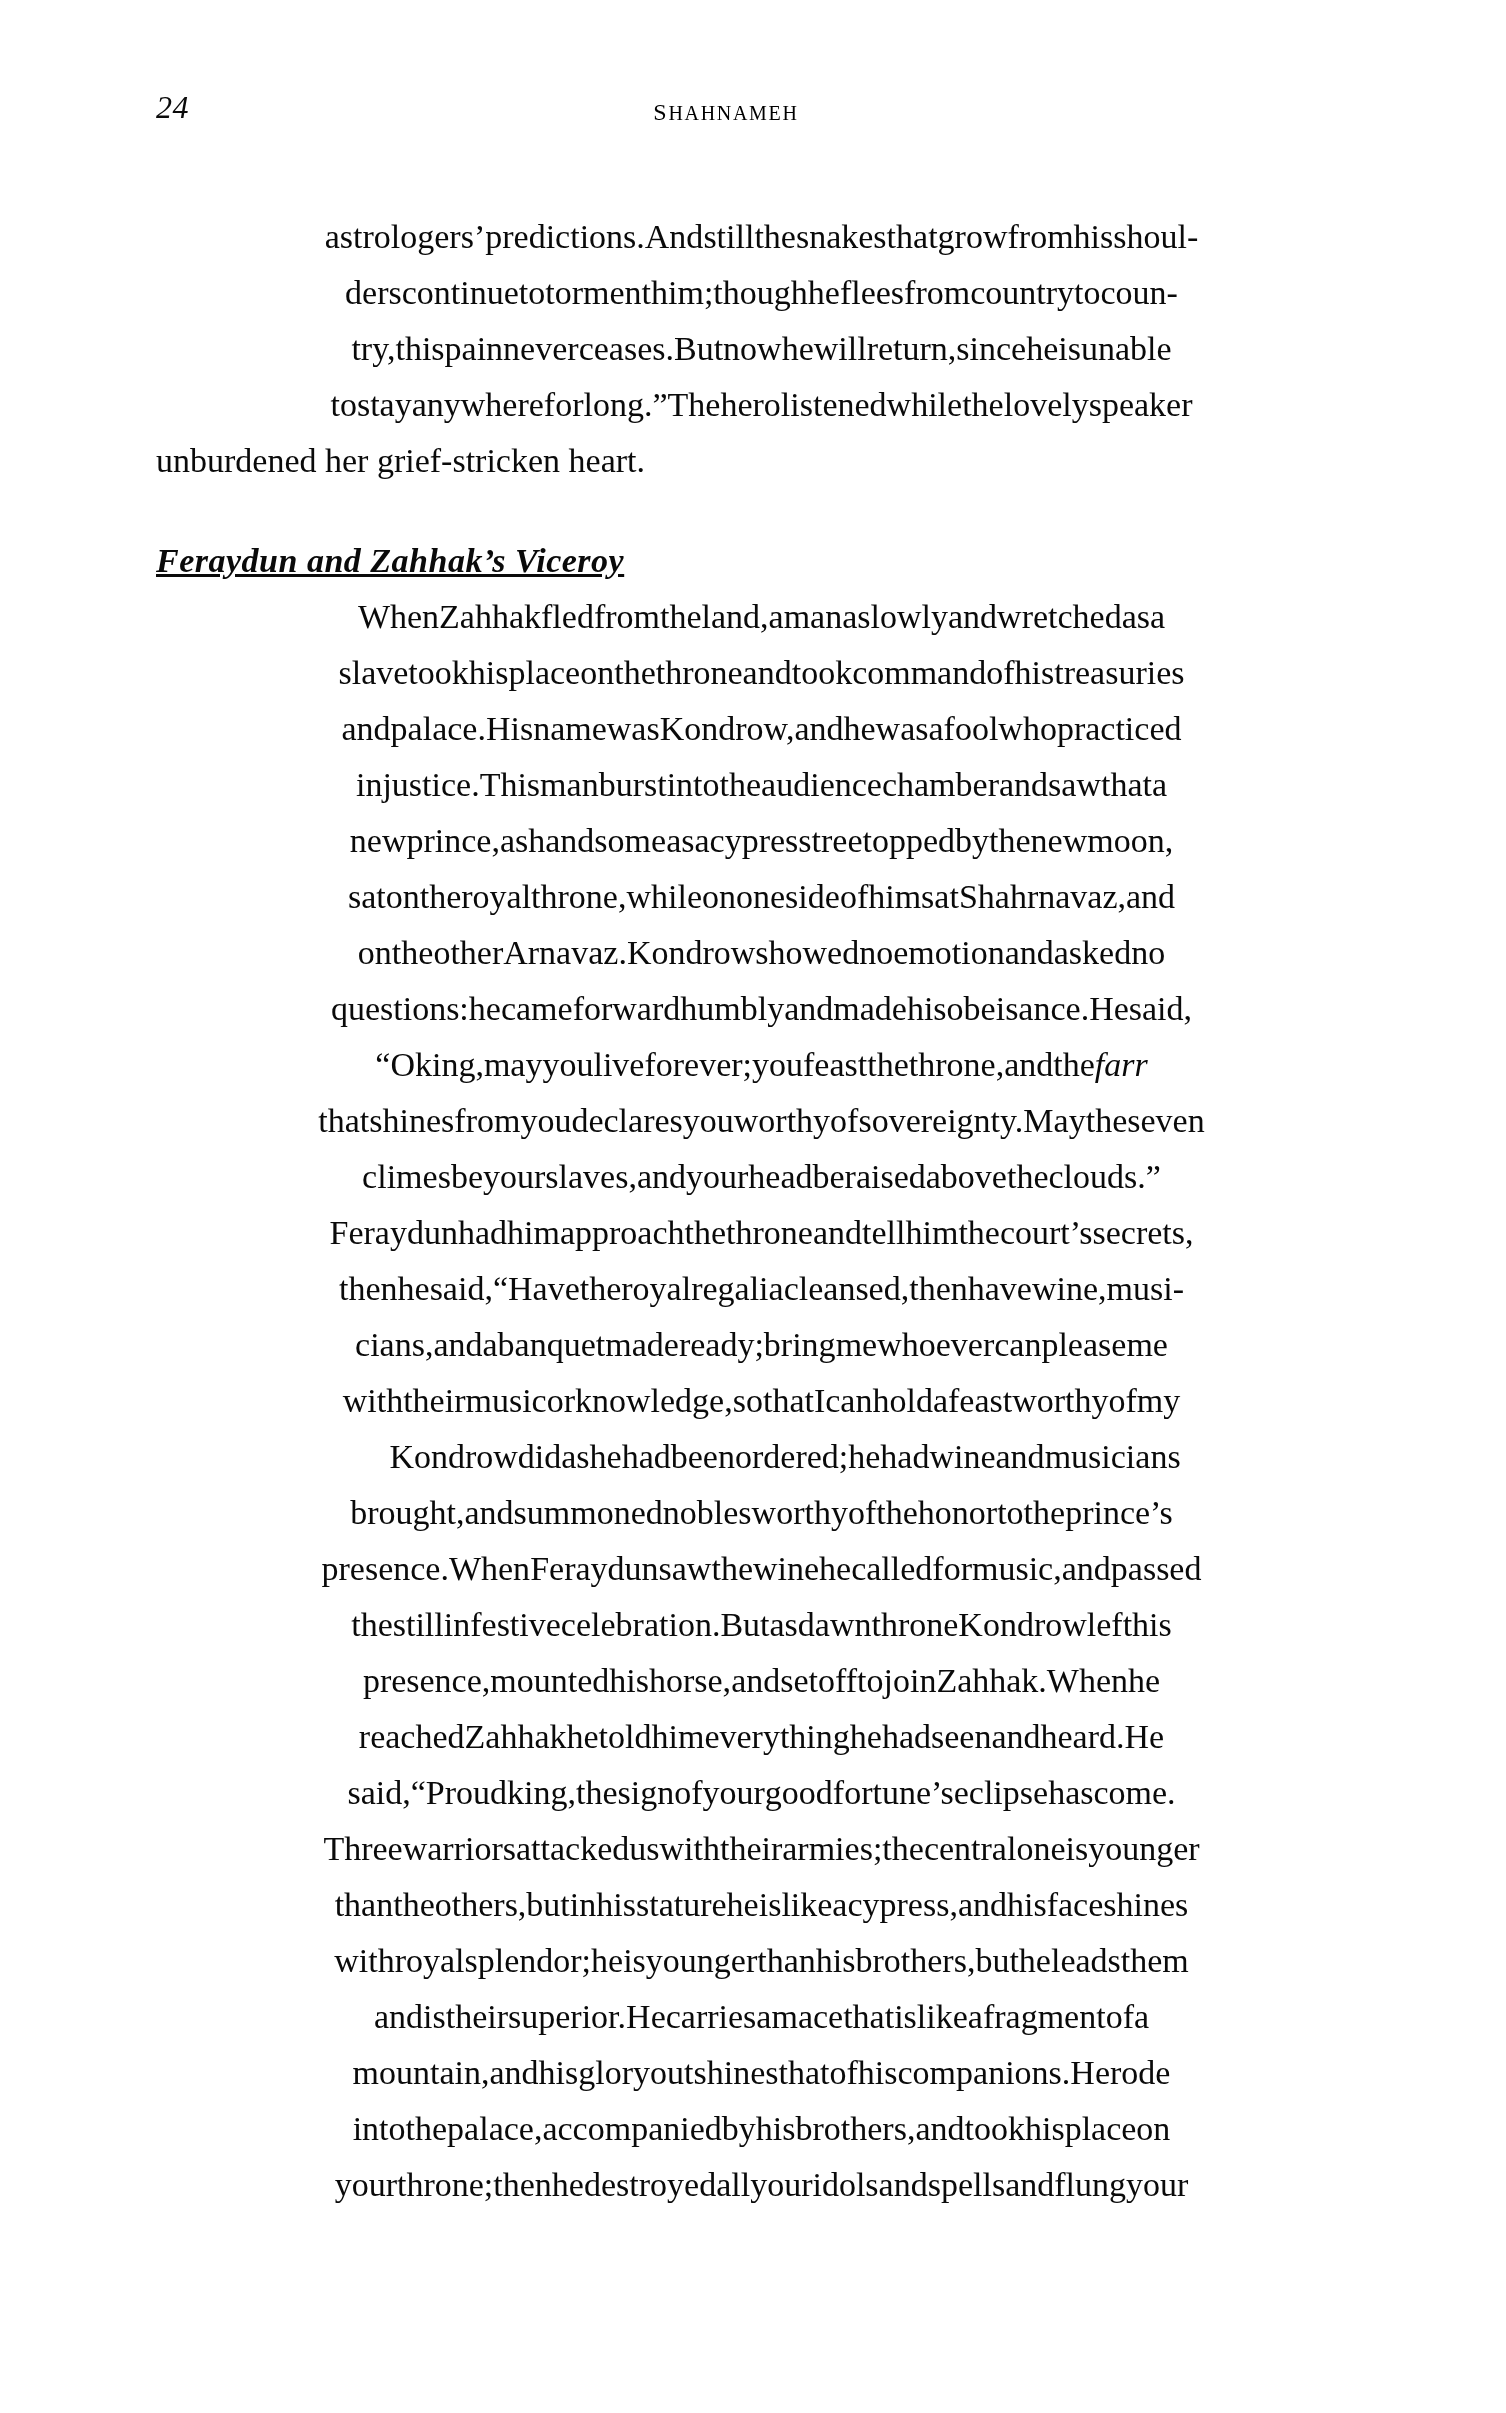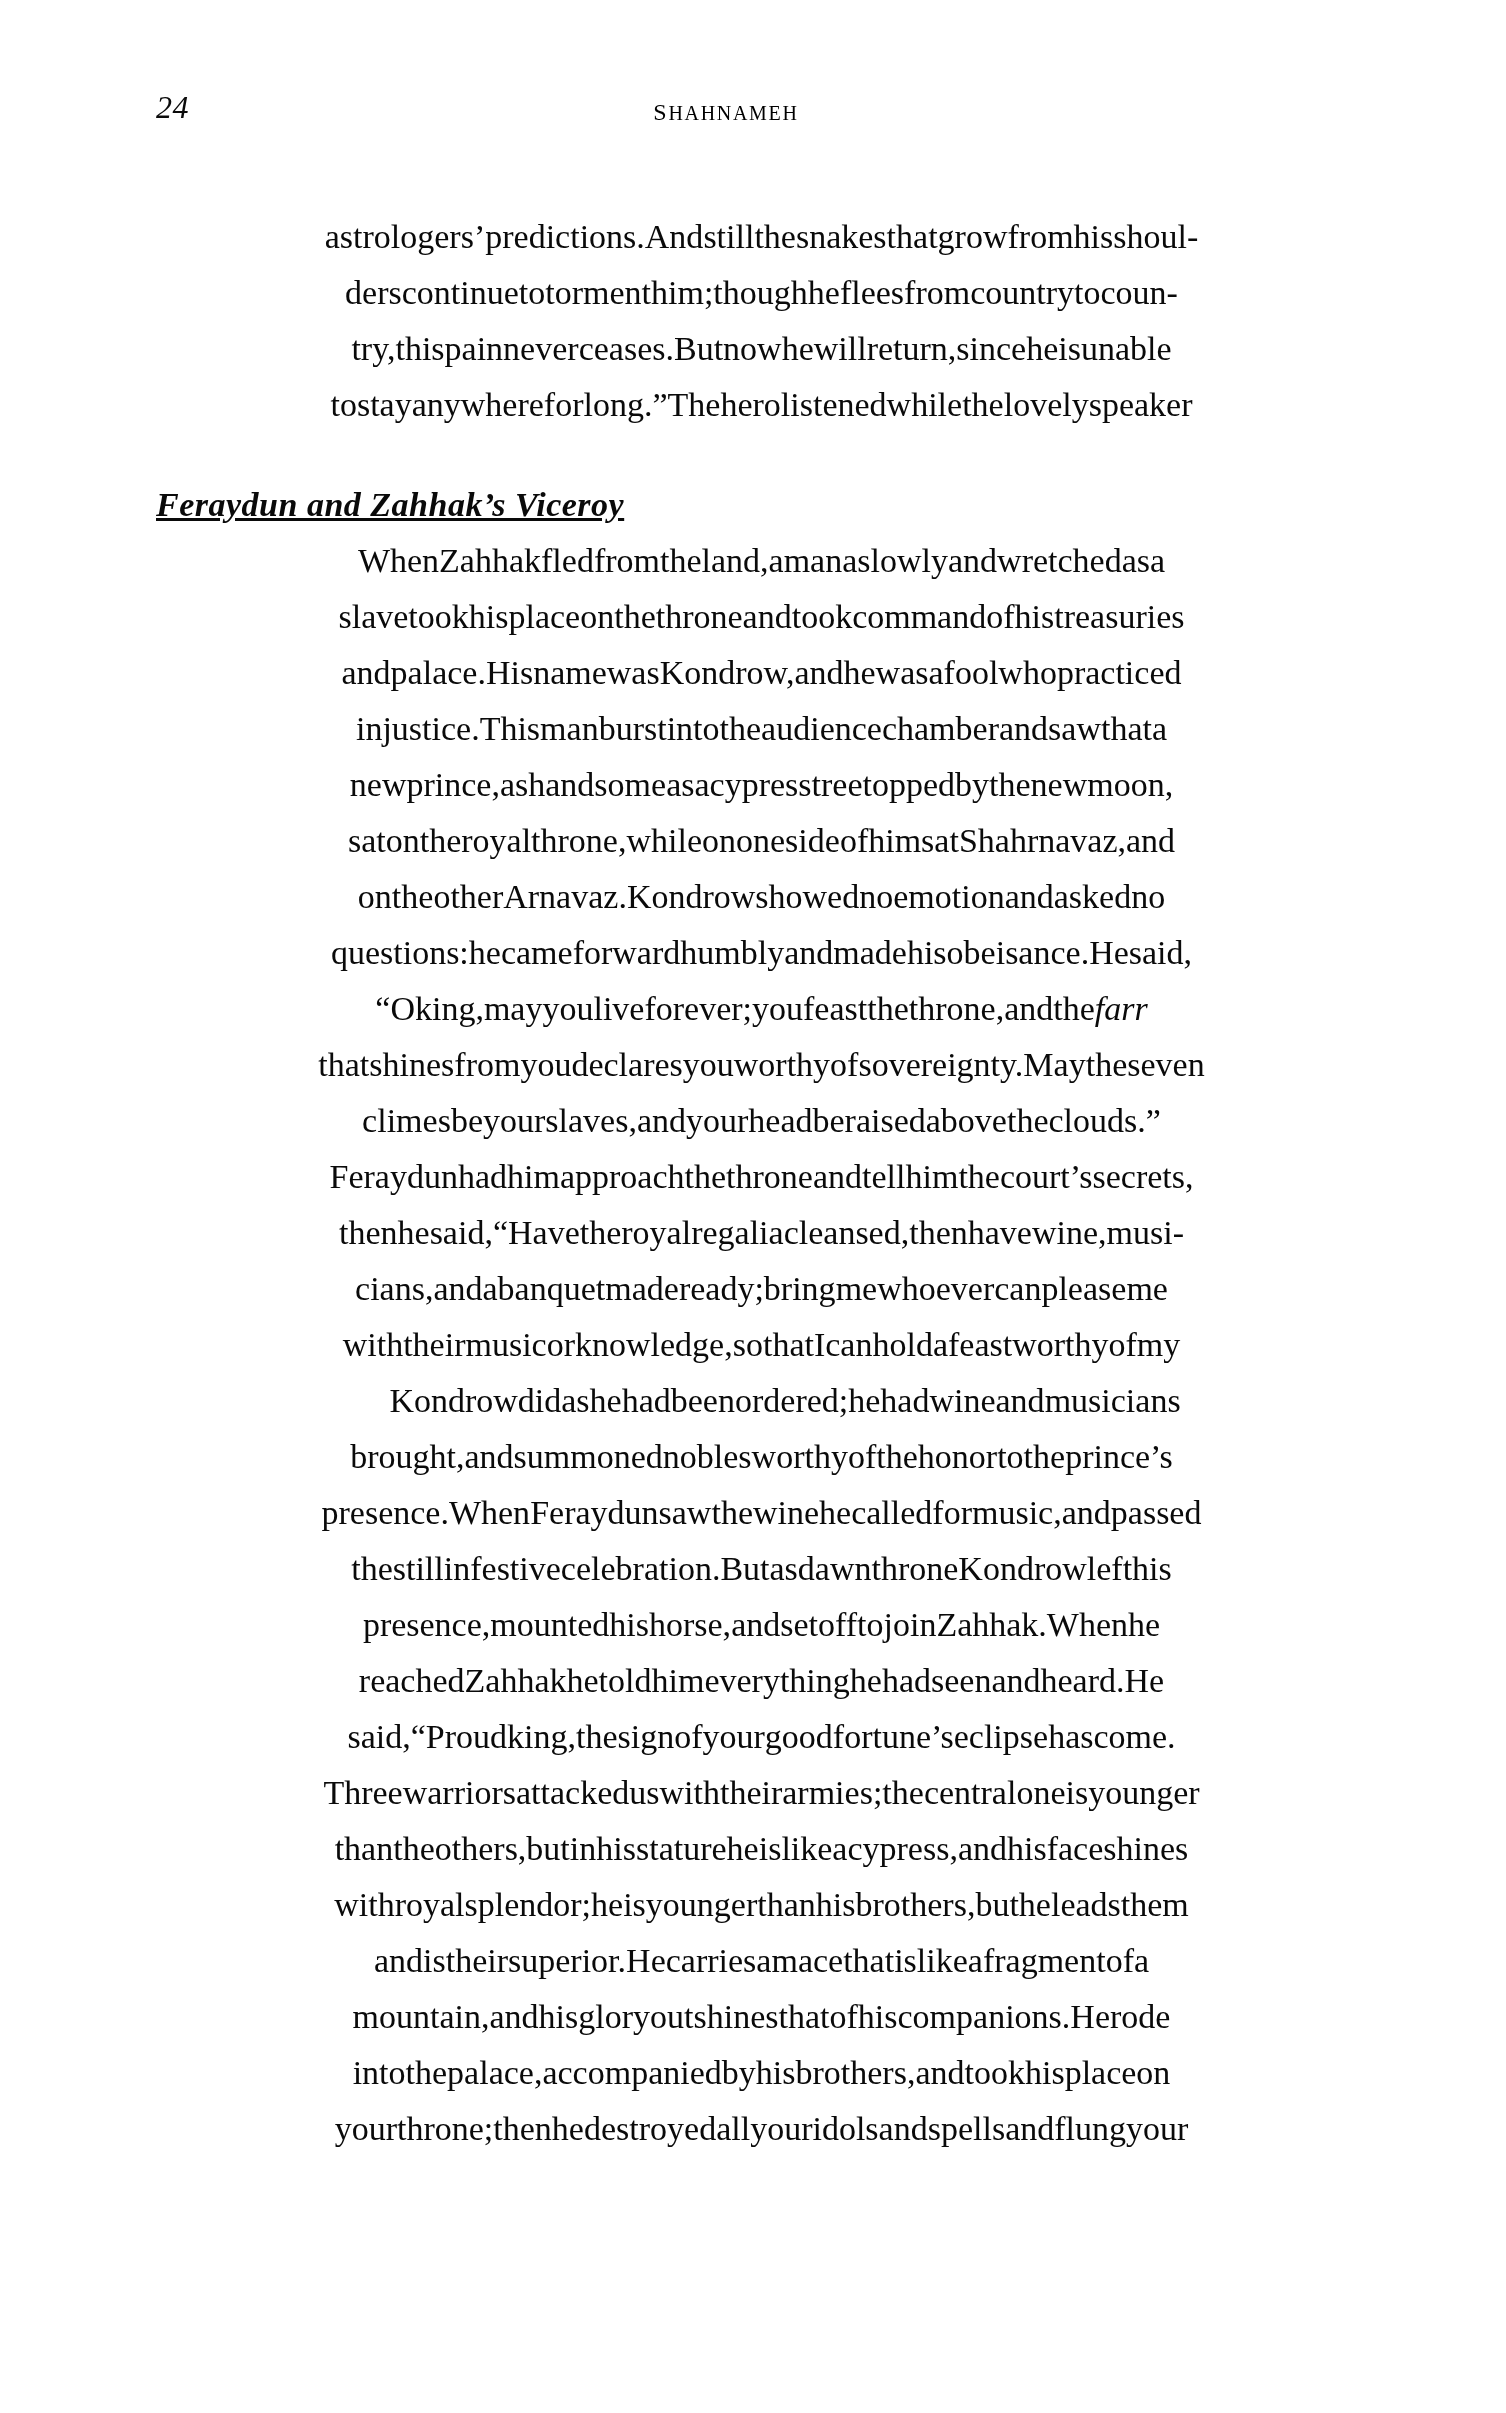--- a/index.html
+++ b/index.html
@@ -126,20 +126,21 @@
   </div>
 
   <div class="textblock">
     <div class="line-set">
 
       <div>
         <span class="ln j"><span>astrologers’</span><span>predictions.</span><span>And</span><span>still</span><span>the</span><span>snakes</span><span>that</span><span>grow</span><span>from</span><span>his</span><span>shoul-</span></span>
         <span class="ln j"><span>ders</span><span>continue</span><span>to</span><span>torment</span><span>him;</span><span>though</span><span>he</span><span>flees</span><span>from</span><span>country</span><span>to</span><span>coun-</span></span>
         <span class="ln j"><span>try,</span><span>this</span><span>pain</span><span>never</span><span>ceases.</span><span>But</span><span>now</span><span>he</span><span>will</span><span>return,</span><span>since</span><span>he</span><span>is</span><span>unable</span></span>
         <span class="ln j"><span>to</span><span>stay</span><span>anywhere</span><span>for</span><span>long.”</span><span>The</span><span>hero</span><span>listened</span><span>while</span><span>the</span><span>lovely</span><span>speaker</span></span>
+        <span class="ln last">unburdened her grief-stricken heart.</span>
       </div>
 
       <div class="gap-before-head"></div>
 
       <span class="section-head">Feraydun and Zahhak’s Viceroy</span>
 
       <div>
         <span class="ln j"><span>When</span><span>Zahhak</span><span>fled</span><span>from</span><span>the</span><span>land,</span><span>a</span><span>man</span><span>as</span><span>lowly</span><span>and</span><span>wretched</span><span>as</span><span>a</span></span>
         <span class="ln j"><span>slave</span><span>took</span><span>his</span><span>place</span><span>on</span><span>the</span><span>throne</span><span>and</span><span>took</span><span>command</span><span>of</span><span>his</span><span>treasuries</span></span>
         <span class="ln j"><span>and</span><span>palace.</span><span>His</span><span>name</span><span>was</span><span>Kondrow,</span><span>and</span><span>he</span><span>was</span><span>a</span><span>fool</span><span>who</span><span>practiced</span></span>

